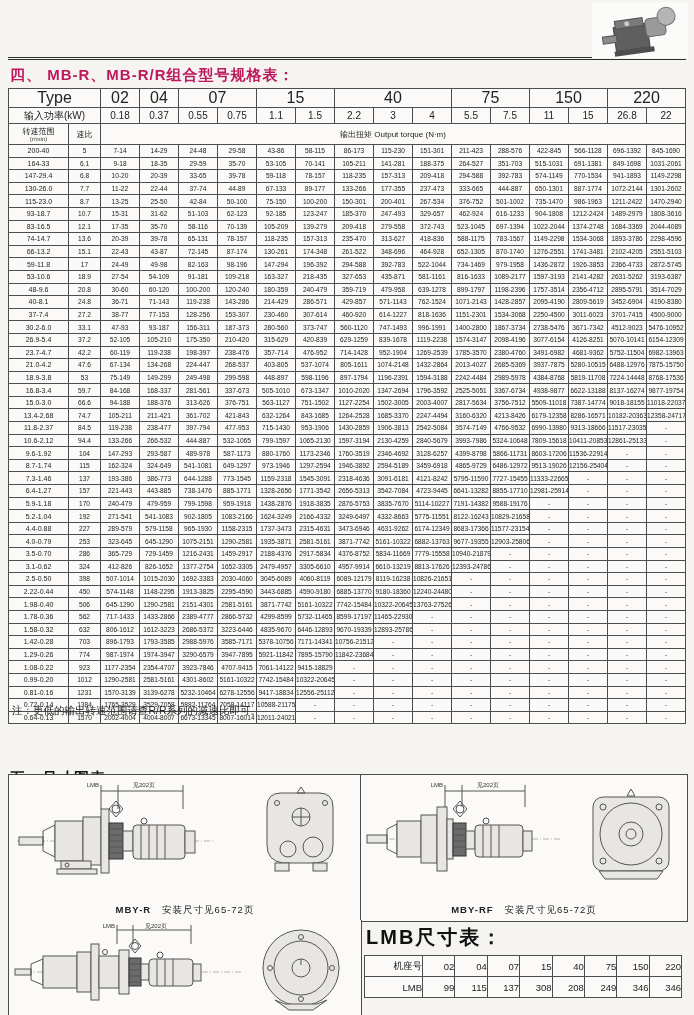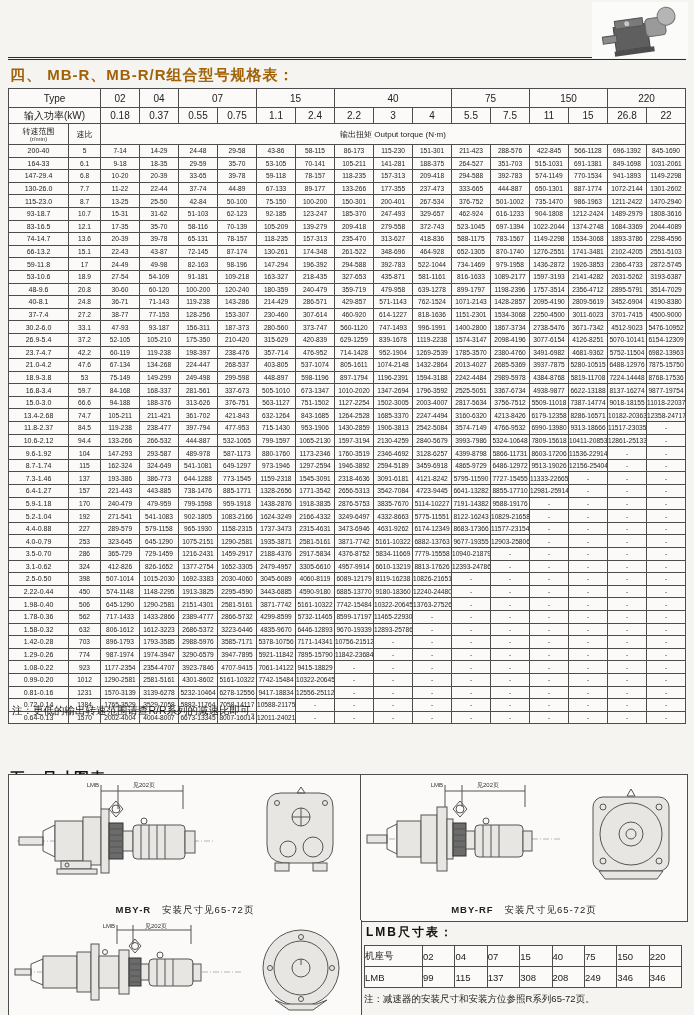--- a/index.html
+++ b/index.html
@@ -15,37 +15,37 @@
   .toprule{
     position:absolute;left:8px;right:8px;top:57px;
     border-top:3px double #2c2c2c;height:0;
   }
   .photo{
     position:absolute;right:6px;top:2px;width:96px;height:56px;
     background:#fbfbfa;
   }
   .sec-title{
     position:absolute;left:10px;top:66px;
-    font-size:15px;font-weight:bold;letter-spacing:1px;color:#a16207;
+    font-size:15px;font-weight:bold;letter-spacing:1px;color:#be185d;
   }
   
   table.spec{
     position:absolute;left:8px;top:88px;width:678px;
     border-collapse:collapse;table-layout:fixed;
     background:#fbfaf8;
   }
   table.spec col.c-speed{width:60px;}
   table.spec col.c-ratio{width:32px;}
   table.spec th,table.spec td{
     border:1px solid #4d4d4d;
     text-align:center;vertical-align:middle;
     padding:0;white-space:nowrap;overflow:hidden;
     font-weight:normal;color:#222;
   }
-  table.spec thead tr.r-type th{font-size:10px;height:18px;}
+  table.spec thead tr.r-type th{font-size:16px;height:18px;}
   table.spec thead tr.r-power th{font-size:10px;height:15px;}
   table.spec thead tr.r-torque th{font-size:8px;height:20px;}
   table.spec .small-unit{display:block;font-size:6px;line-height:5px;color:#333;}
   table.spec tbody td{font-size:6.6px;height:11.6px;line-height:11px;}
   table.spec tbody td:first-child{font-size:7px;}
   .note1{
     position:absolute;left:12px;top:704px;font-size:10.5px;color:#222;
   }
   .sec5-title{
     position:absolute;left:10px;top:769px;
@@ -59,26 +59,26 @@
   .p-tl{left:0;top:0;width:352px;height:146px;border-right:none;}
   .p-tr{left:352px;top:0;width:326px;height:146px;}
   .p-bl{left:0;top:146px;width:352px;height:100px;border-top:none;}
   .p-br{left:352px;top:146px;width:326px;height:100px;background:transparent;border:none;}
   .caption{
     position:absolute;left:0;right:0;bottom:4px;text-align:center;
     font-size:9.5px;color:#222;font-weight:bold;letter-spacing:1px;
   }
   .caption .cap-note{font-weight:normal;}
   svg{display:block;}
-  .lmb-title{font-size:12px;font-weight:bold;color:#111;margin:4px 0 4px 6px;letter-spacing:2px;}
+  .lmb-title{font-size:20px;font-weight:bold;color:#111;margin:4px 0 4px 6px;letter-spacing:2px;}
   table.lmb{
     border-collapse:collapse;table-layout:fixed;width:318px;margin-left:4px;background:#fbfaf8;
   }
   table.lmb th,table.lmb td{
-    border:1px solid #4d4d4d;text-align:left;font-weight:normal;
+    border:1px solid #4d4d4d;text-align:right;font-weight:normal;
     font-size:9.5px;height:20px;padding:0;color:#222;
   }
   table.lmb col.first{width:58px;}
   .lmb-note{font-size:9.5px;color:#222;margin:5px 0 0 4px;}
   .ln{stroke:#555;stroke-width:1;fill:none;}
   .lnf{stroke:#555;stroke-width:1;fill:#e8e6e2;}
   .dk{stroke:#333;stroke-width:1;fill:#6b6b6b;}
   .dimtxt{font-size:6px;fill:#333;}
   .ctr{stroke:#888;stroke-width:0.6;stroke-dasharray:6 2 1 2;fill:none;}
 </style>
@@ -136,21 +136,21 @@
           <th colspan="2">150</th>
           <th colspan="2">220</th>
         </tr>
       <tr class="r-power" id="spec-power-row">
         <th colspan="2">输入功率(kW)</th>
       <th>0.18</th>
           <th>0.37</th>
           <th>0.55</th>
           <th>0.75</th>
           <th>1.1</th>
-          <th>2.4</th>
+          <th>1.5</th>
           <th>2.2</th>
           <th>3</th>
           <th>4</th>
           <th>5.5</th>
           <th>7.5</th>
           <th>11</th>
           <th>15</th>
           <th>26.8</th>
           <th>22</th>
         </tr>
@@ -1228,17 +1228,16 @@
               <td>115</td>
               <td>137</td>
               <td>308</td>
               <td>208</td>
               <td>249</td>
               <td>346</td>
               <td>346</td>
             </tr>
           </tbody>
       </table>
-      <div class="lmb-note">注：减速器的安装尺寸和安装方位参照R系列65-72页。</div>
     </div>
 
   </div>
 </div>
 
 </body></html>

